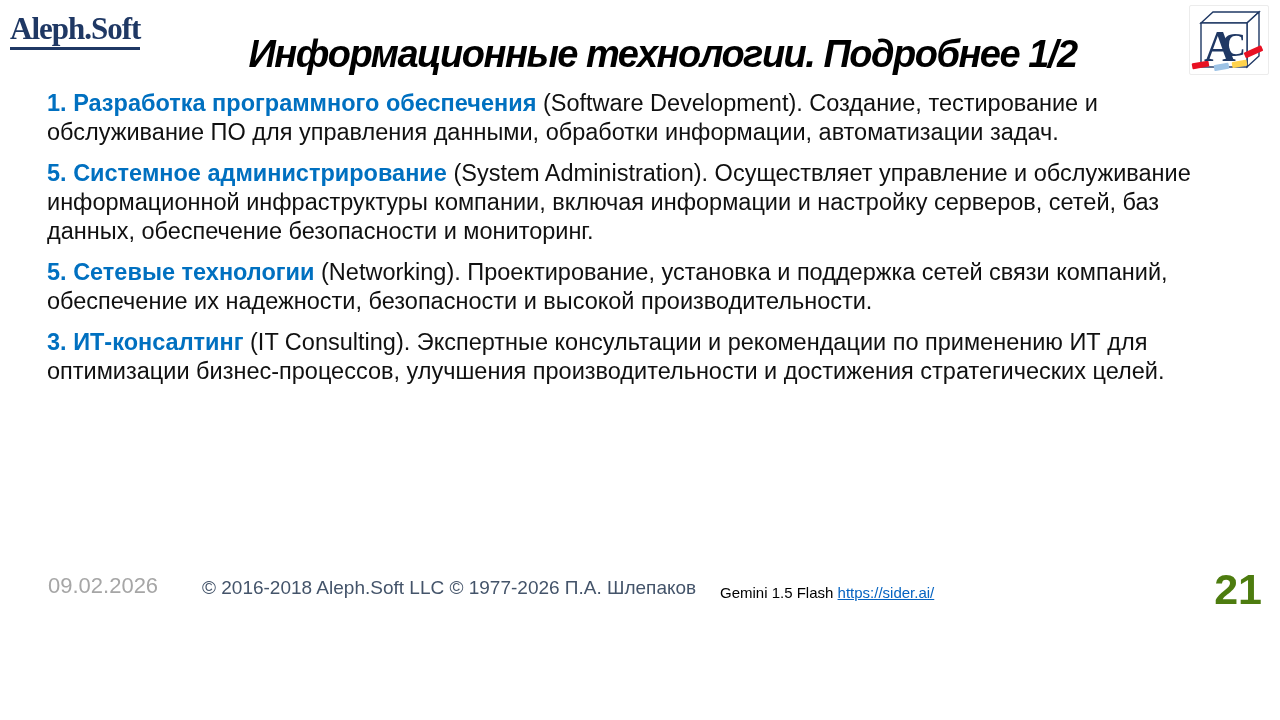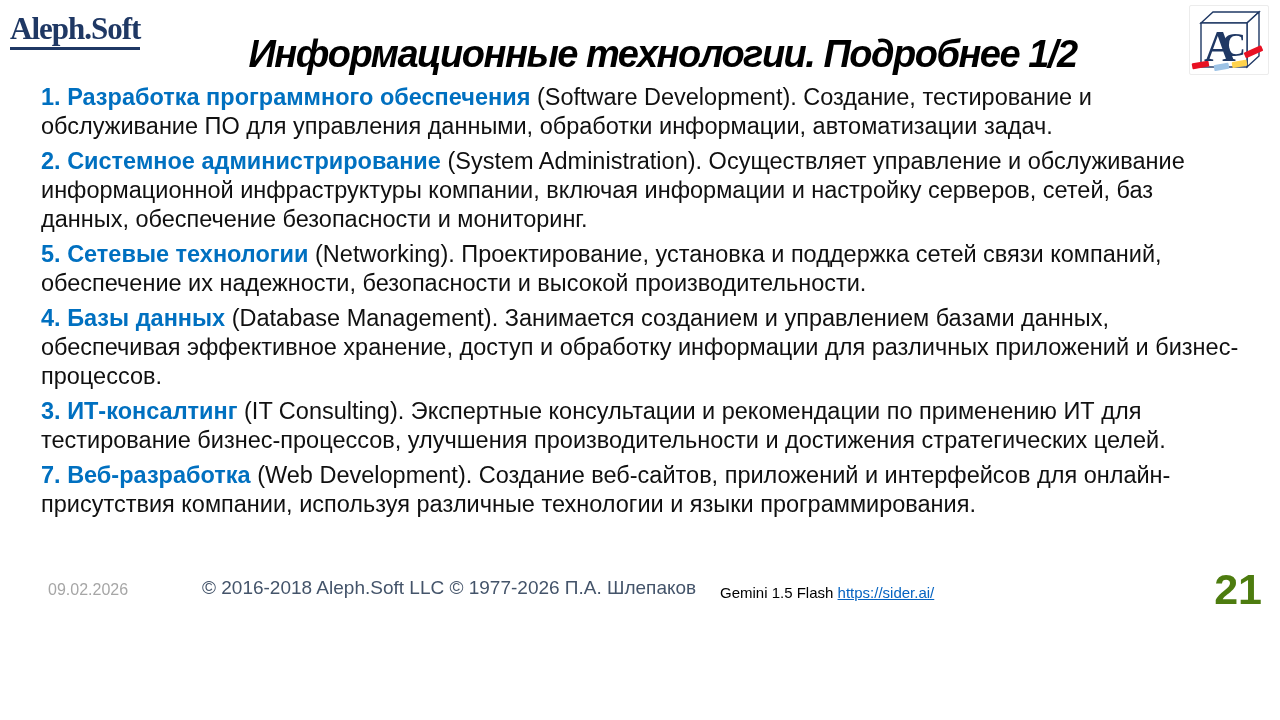--- a/index.html
+++ b/index.html
@@ -56,32 +56,32 @@
   
   .content {
     position: absolute;
     left: 35px;
     right: 28px;
     top: 77px;
     font-size: 23.5px;
     line-height: 1.235;
     color: #101010;
   }
-  .content p { margin: 6px; }
+  .content p { margin: 12px; }
   .item-heading {
     color: #0070c0;
     font-weight: bold;
   }
 
   
   .footer-date {
     position: absolute;
     left: 48px;
     bottom: 13px;
-    font-size: 16px;
+    font-size: 22px;
     color: #a6a6a6;
   }
   .footer-copy {
     position: absolute;
     left: 170px;
     bottom: 13px;
     font-size: 19px;
     color: #44546a;
     margin-left: 32px;
   }
@@ -127,25 +127,23 @@
       <rect x="41" y="54" width="15" height="6" rx="1" fill="#ffd34d" transform="rotate(-10 48 57)"></rect>
       <rect x="53" y="42" width="19" height="6" rx="1" fill="#e81123" transform="rotate(-24 62 45)"></rect>
 
       <text x="13" y="54" font-family="Liberation Serif, serif" font-weight="bold" font-size="44" fill="#1f3864">А</text>
       <text x="31" y="49" font-family="Liberation Serif, serif" font-weight="bold" font-size="33" fill="#1f3864">С</text>
     </svg>
   </div>
 
   <div class="content">
     <p><span class="item-heading">1. Разработка программного обеспечения</span><span> (Software Development). Создание, тестирование и обслуживание ПО для управления данными, обработки информации, автоматизации задач.</span></p>
-    <p><span class="item-heading">2. Системное администрирование</span><span> (System Administration). Осуществляет управление и обслуживание информационной инфраструктуры компании, включая информации и настройку серверов, сетей, баз данных, обеспечение безопасности и мониторинг.</span></p>
+    <p><span class="item-heading">5. Системное администрирование</span><span> (System Administration). Осуществляет управление и обслуживание информационной инфраструктуры компании, включая информации и настройку серверов, сетей, баз данных, обеспечение безопасности и мониторинг.</span></p>
     <p><span class="item-heading">5. Сетевые технологии</span><span> (Networking). Проектирование, установка и поддержка сетей связи компаний, обеспечение их надежности, безопасности и высокой производительности.</span></p>
-    <p><span class="item-heading">4. Базы данных</span><span> (Database Management). Занимается созданием и управлением базами данных, обеспечивая эффективное хранение, доступ и обработку информации для различных приложений и бизнес-процессов.</span></p>
-    <p><span class="item-heading">3. ИТ-консалтинг</span><span> (IT Consulting). Экспертные консультации и рекомендации по применению ИТ для тестирование бизнес-процессов, улучшения производительности и достижения стратегических целей.</span></p>
-    <p><span class="item-heading">7. Веб-разработка</span><span> (Web Development). Создание веб-сайтов, приложений и интерфейсов для онлайн-присутствия компании, используя различные технологии и языки программирования.</span></p>
+    <p><span class="item-heading">3. ИТ-консалтинг</span><span> (IT Consulting). Экспертные консультации и рекомендации по применению ИТ для оптимизации бизнес-процессов, улучшения производительности и достижения стратегических целей.</span></p>
   </div>
 
   <div class="footer-date">09.02.2026</div>
   <div class="footer-copy">© 2016-2018 Aleph.Soft LLC © 1977-2026 П.А. Шлепаков</div>
   <div class="footer-credit"><span>Gemini 1.5 Flash </span><a href="#">https://sider.ai/</a></div>
   <div class="page-number">21</div>
 
 </div>
 
 </body></html>

